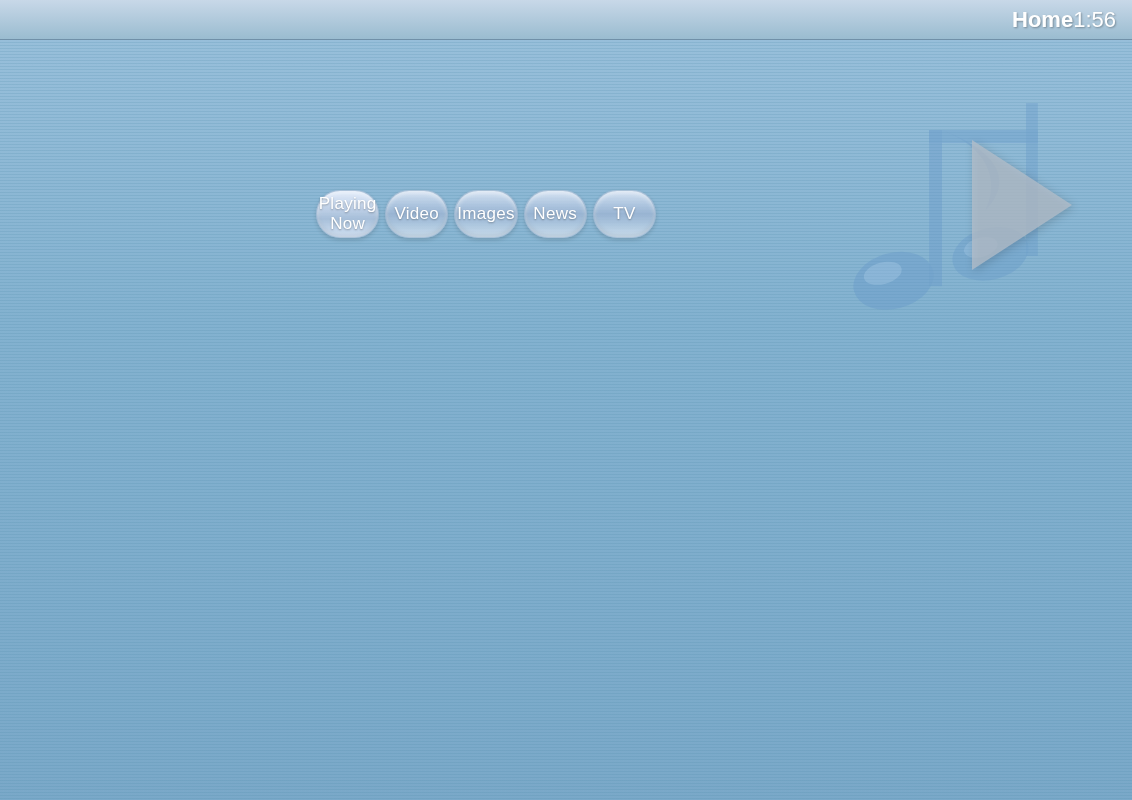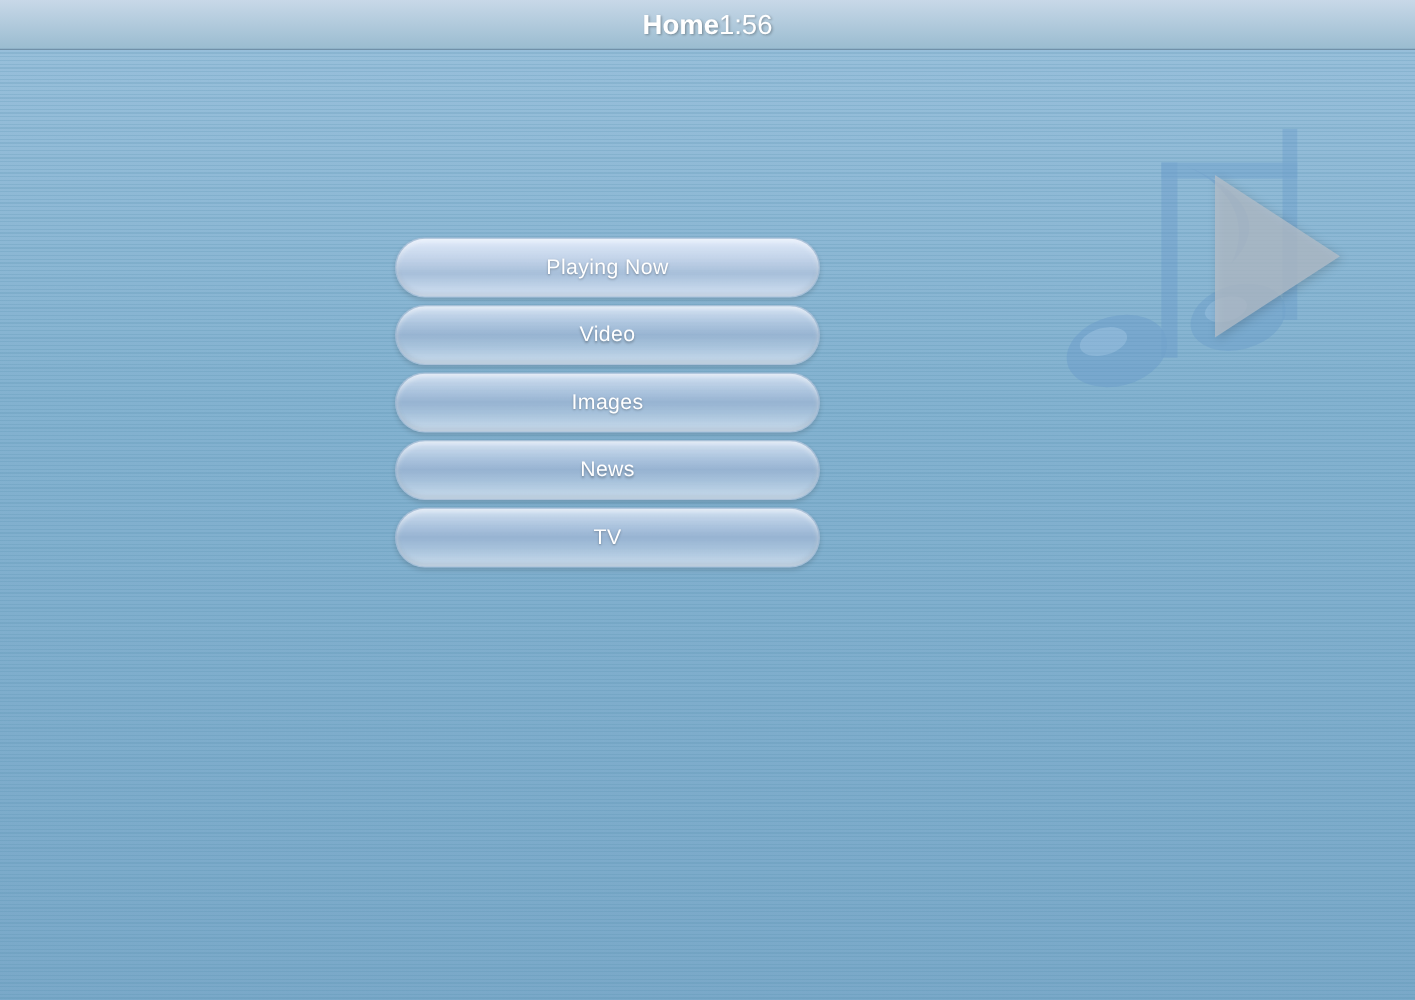--- a/index.html
+++ b/index.html
@@ -34,21 +34,21 @@
 
     
     .top-bar {
       position: absolute;
       top: 0; left: 0; right: 0;
       height: 40px;
       background: linear-gradient(180deg, #c8d8e8 0%, #9abcd0 100%);
       border-bottom: 1px solid #7090a8;
       display: flex;
       align-items: center;
-      justify-content: center;
+      justify-content: flex-end;
       padding: 0 16px;
       z-index: 10;
     }
 
     .top-bar-title {
       color: #ffffff;
       font-size: 22px;
       font-weight: bold;
       text-shadow: 1px 1px 2px rgba(0,0,0,0.3);
     }
@@ -85,21 +85,21 @@
       filter: drop-shadow(2px 2px 4px rgba(0,0,0,0.2));
     }
 
     
     .menu-container {
       position: absolute;
       top: 190px;
       left: 50%;
       transform: translateX(-50%) translateX(-80px);
       display: flex;
-      flex-direction: column;
+      flex-direction: row;
       gap: 6px;
       z-index: 5;
       width: 340px;
     }
 
     .menu-btn {
       width: 340px;
       height: 48px;
       background: linear-gradient(180deg,
         rgba(220, 230, 245, 0.9) 0%,

